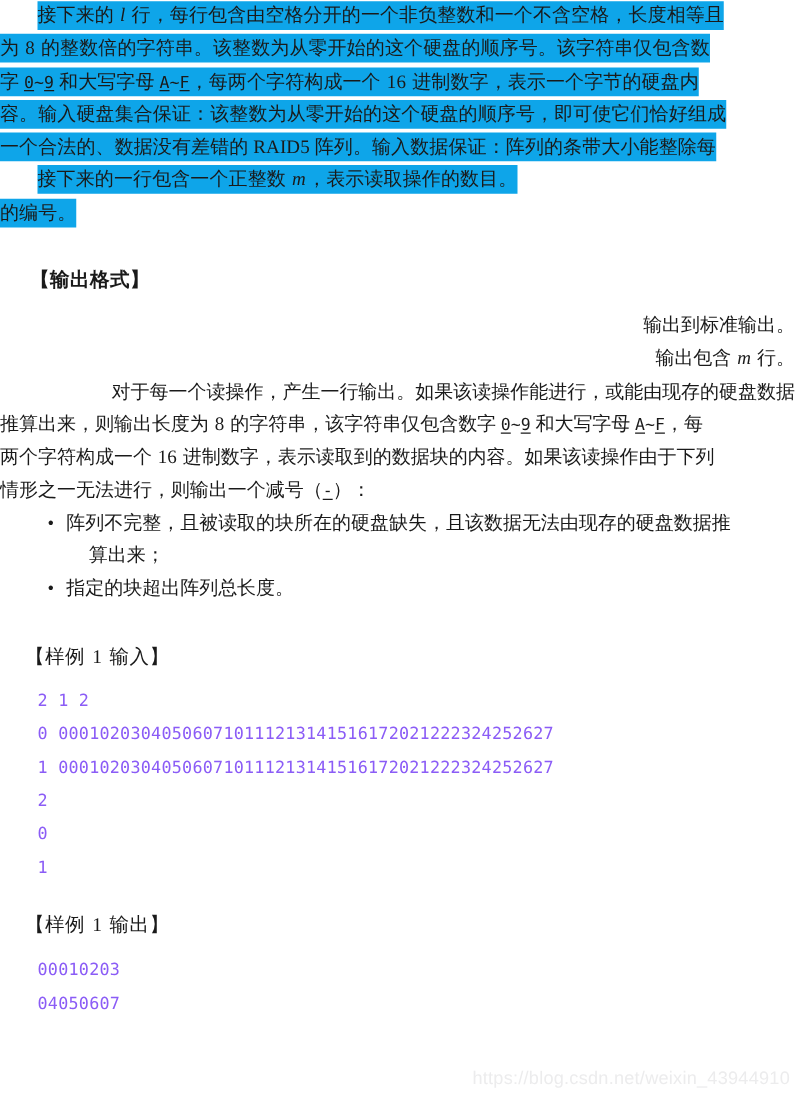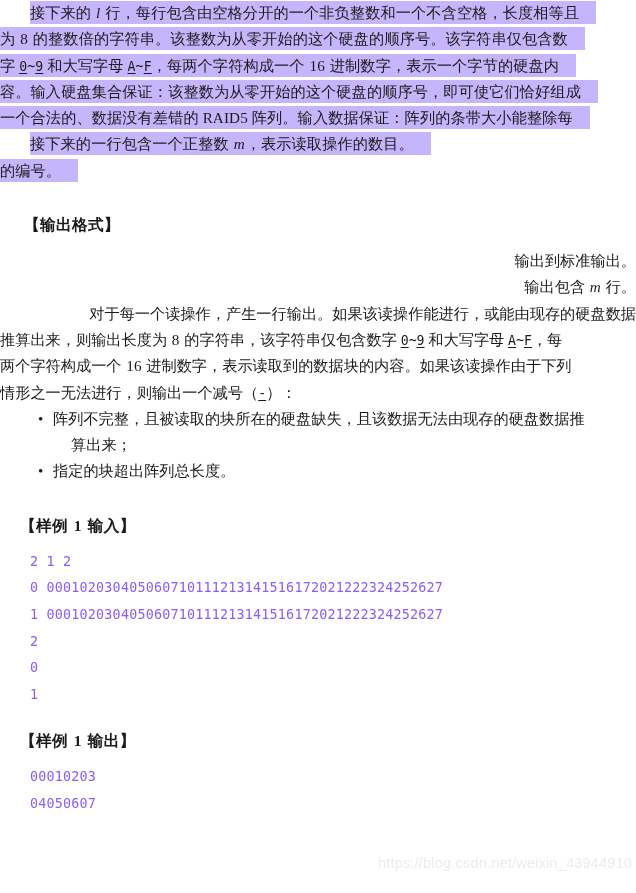--- a/index.html
+++ b/index.html
@@ -31,36 +31,36 @@
   }
   .hl-line {
     font-size: 15.2px;
     line-height: 26.3px;
     letter-spacing: 0.1px;
     white-space: pre;
     height: 26.3px;
     margin: 0;
   }
   .hl-line > span.mk {
-    background: #c4b5fd;
+    background: #0ea5e9;
     box-shadow: 0 0 0 0 #f0bf3f;
-    padding: 3px 17px 3px 0;
+    padding: 3px 0 3px 0;
     -webkit-box-decoration-break: clone;
     box-decoration-break: clone;
   }
   .hl-indent { padding-left: 30px; }
 
   
   .sec-head {
     font-size: 15.6px;
     font-weight: bold;
     line-height: 22px;
     margin: 0;
     padding-left: 24px;
-    font-family: Liberation Serif, serif;
+    font-family: Liberation Mono, monospace;
     letter-spacing: 0.4px;
   }
   .para {
     font-size: 15.2px;
     line-height: 26.3px;
     margin: 0;
     white-space: pre;
     height: 26.3px;
   }
   .para-ind { padding-left: 30px; text-align: right; }
@@ -105,21 +105,21 @@
   }
   .sub {
     font-size: 10.5px;
     vertical-align: -0.28em;
     font-style: italic;
   }
 
   
   .sample-head {
     font-size: 15.6px;
-    font-weight: bold;
+    font-weight: normal;
     line-height: 22px;
     margin: 0;
     padding-left: 20px;
     font-family: "Liberation Sans", "DejaVu Sans", sans-serif;
     letter-spacing: 0.4px;
   }
   .code-line {
     font-family: "DejaVu Sans Mono", "Liberation Mono", monospace;
     font-size: 13.4px;
     line-height: 26.6px;

